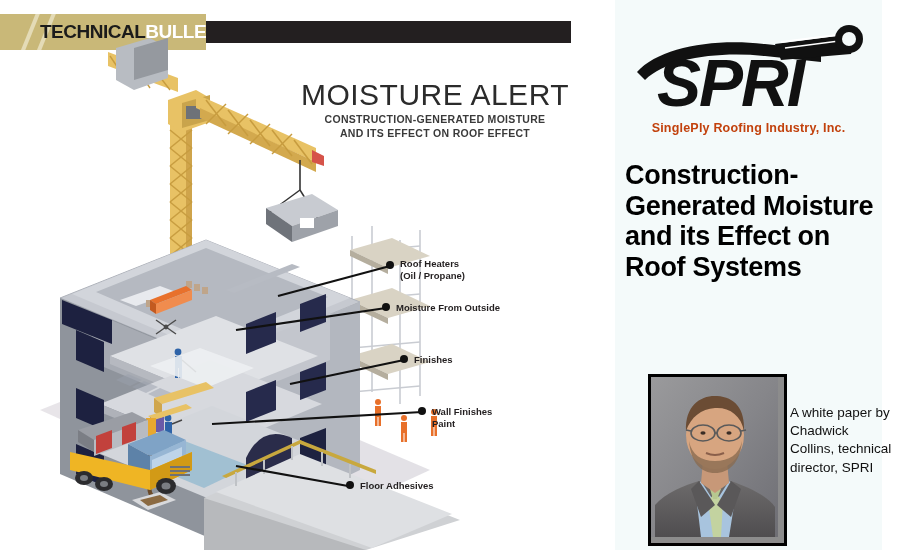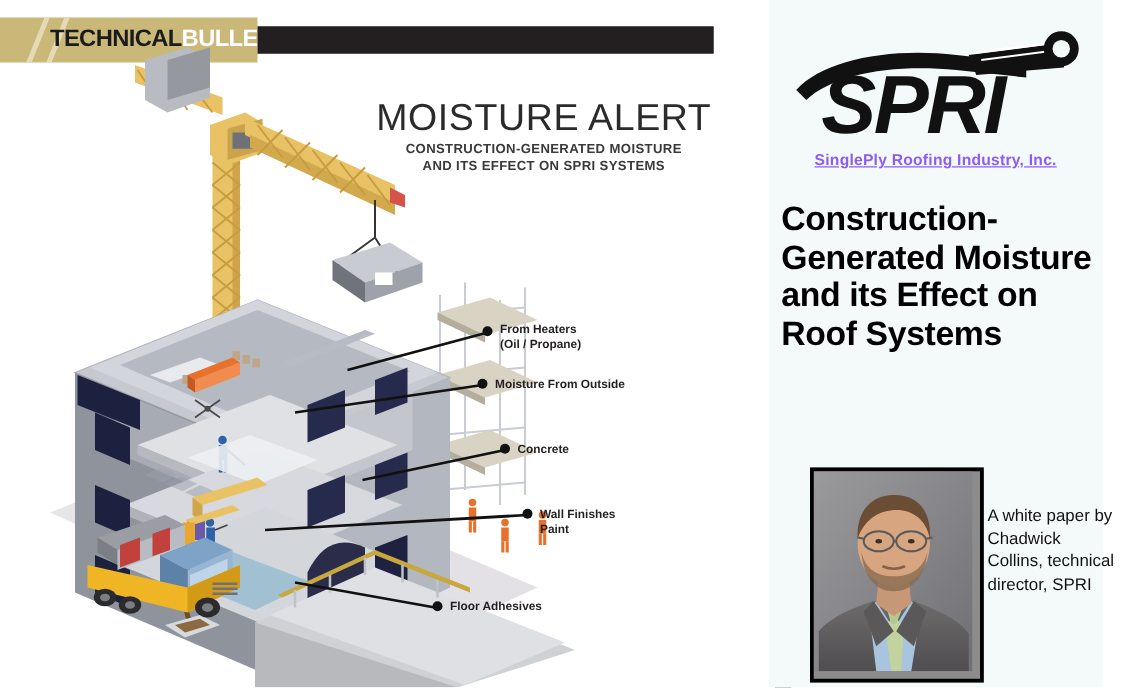--- a/index.html
+++ b/index.html
@@ -35,21 +35,21 @@
   
   .callout{position:absolute;font-size:9.5px;font-weight:bold;color:#231F20;line-height:1.25;white-space:pre-line;}
   .dot{position:absolute;width:8px;height:8px;border-radius:50%;background:#111;}
 
   
   .divider{position:absolute;left:620px;top:0;width:13px;height:550px;background:#0b0b0b;}
 
   
   .right-panel{position:absolute;left:615px;top:0;width:267px;height:550px;background:#F4FAFA;}
   .logo-box{position:absolute;left:10px;top:14px;width:247px;height:125px;}
-  .logo-sub{position:absolute;left:0;right:0;bottom:4px;text-align:center;font-size:12.5px;font-weight:bold;color:#8b5cf6;letter-spacing:0.2px;text-decoration:underline;}
+  .logo-sub{position:absolute;left:0;right:0;bottom:4px;text-align:center;font-size:12.5px;font-weight:bold;color:#c2410c;letter-spacing:0.2px;}
 
   .wp-title{position:absolute;left:10px;top:160px;width:252px;font-size:27px;line-height:1.13;font-weight:bold;color:#000;letter-spacing:-0.3px;}
 
   .photo-frame{position:absolute;left:648px;top:374px;width:133px;height:166px;border:3px solid #000;background:#8c8c8c;overflow:hidden;}
   .byline{position:absolute;left:790px;top:404px;width:105px;font-size:13.5px;line-height:1.35;color:#111;}
 </style>
 </head>
 <body>
 
 <div class="page">
@@ -370,33 +370,33 @@
         <line x1="290" y1="384" x2="404" y2="360"></line>
         <line x1="212" y1="424" x2="422" y2="412"></line>
         <line x1="236" y1="466" x2="348" y2="486"></line>
       </g>
     </svg>
 
     <div class="alert-title">
       <div class="main">MOISTURE ALERT</div>
       <div class="sub">
         <div>CONSTRUCTION-GENERATED MOISTURE</div>
-        <div>AND ITS EFFECT ON SPRI SYSTEMS</div>
+        <div>AND ITS EFFECT ON ROOF EFFECT</div>
       </div>
     </div>
 
     <div class="dot" style="left:386px;top:261px;"></div>
-    <div class="callout" style="left:400px;top:258px;">From Heaters
+    <div class="callout" style="left:400px;top:258px;">Roof Heaters
 (Oil / Propane)</div>
 
     <div class="dot" style="left:382px;top:303px;"></div>
     <div class="callout" style="left:396px;top:302px;">Moisture From Outside</div>
 
     <div class="dot" style="left:400px;top:355px;"></div>
-    <div class="callout" style="left:414px;top:354px;">Concrete</div>
+    <div class="callout" style="left:414px;top:354px;">Finishes</div>
 
     <div class="dot" style="left:418px;top:407px;"></div>
     <div class="callout" style="left:432px;top:406px;">Wall Finishes
 Paint</div>
 
     <div class="dot" style="left:346px;top:481px;"></div>
     <div class="callout" style="left:360px;top:480px;">Floor Adhesives</div>
   </div>
 
   <div class="divider"></div>

